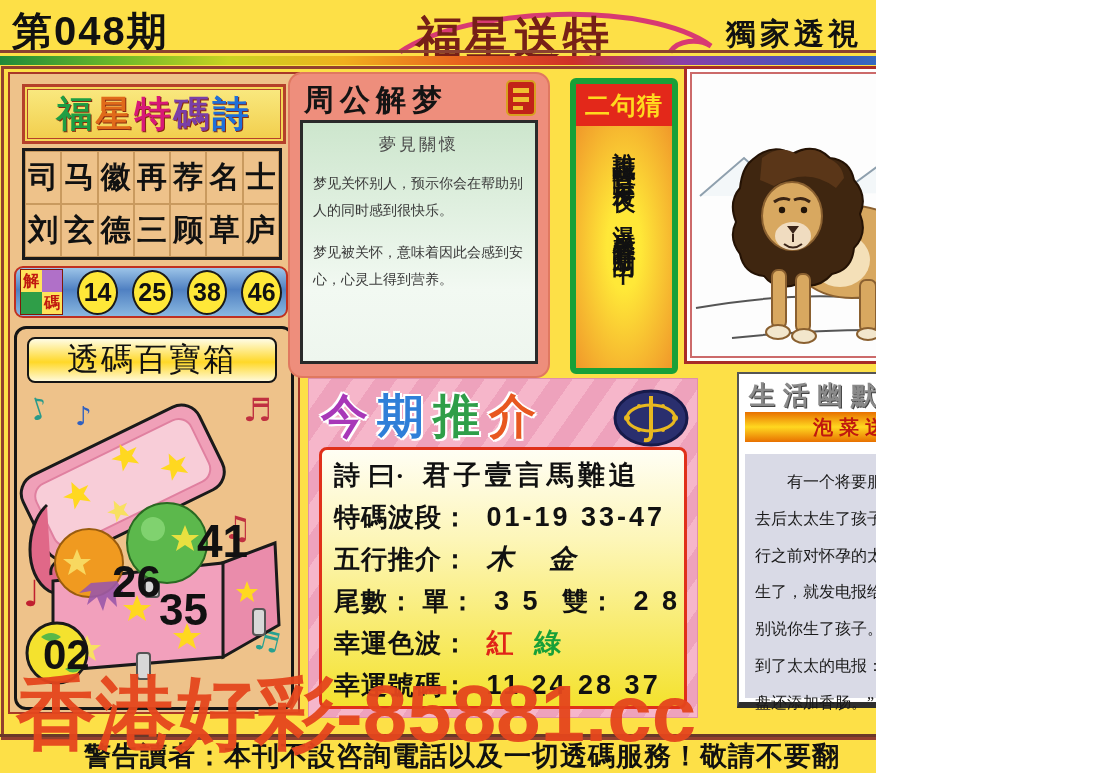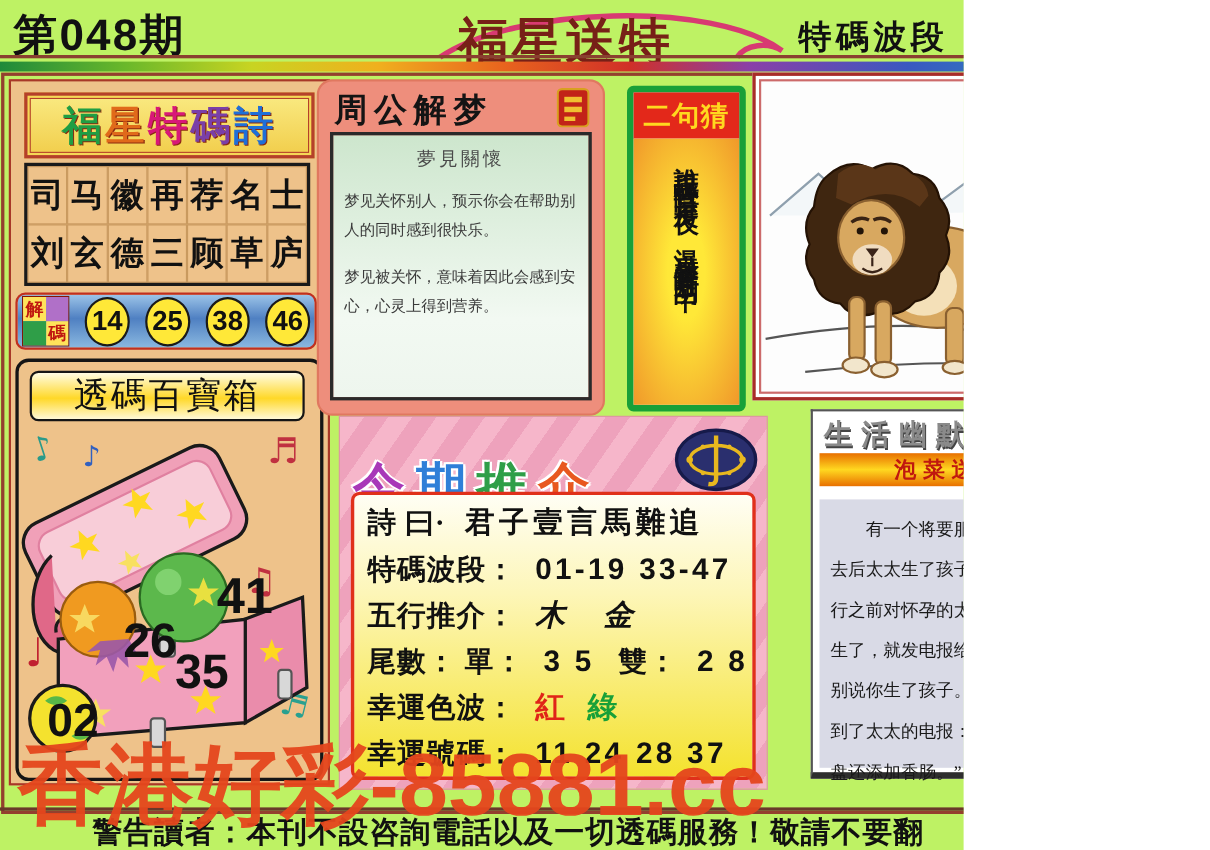--- a/index.html
+++ b/index.html
@@ -1,16 +1,16 @@
 <!DOCTYPE html>
 <html><head>
 <meta charset="utf-8">
 <style>
   html,body{margin:0;padding:0;background:#fff;}
-  #page{position:relative;width:876px;height:773px;background:#bef264;overflow:hidden;
+  #page{position:relative;width:876px;height:773px;background:#fde047;overflow:hidden;
         font-family:"Liberation Serif",serif;color:#111;}
   .abs{position:absolute;}
   .sans{font-family:"Liberation Sans",sans-serif;}
   
   .issue{left:12px;top:4px;font-size:40px;font-weight:bold;letter-spacing:2px;}
   .logo-wrap{left:398px;top:0;width:316px;height:58px;}
   .logo-text{position:absolute;left:18px;top:8px;font-size:46px;font-weight:bold;color:#772017;letter-spacing:3px;}
   .slogan-l{left:726px;top:14px;font-size:30px;font-weight:bold;letter-spacing:4px;}
   .slogan-r{left:952px;top:14px;font-size:30px;font-weight:bold;letter-spacing:4px;}
   .topline{left:0;top:50px;width:1100px;height:3px;background:#8a4030;}
@@ -58,21 +58,21 @@
   .two-body{height:242px;background:radial-gradient(ellipse at center,#ffe838 25%,#f0982a 100%);
     display:flex;align-items:center;justify-content:center;}
   .two-cols{writing-mode:vertical-rl;text-orientation:upright;font-size:23px;font-weight:bold;letter-spacing:6px;height:226px;}
   .two-cols span{margin:0 5px;}
   
   .lion-box{left:684px;top:66px;width:410px;height:298px;border:3px solid #a82c28;box-sizing:border-box;padding:3px;background:#fff;}
   .lion-inner{width:100%;height:100%;border:2px solid #cc6a6a;box-sizing:border-box;background:#fdfdfd;}
   
   .rec{left:308px;top:378px;width:390px;height:340px;border:1px solid #e090a8;box-sizing:border-box;
     background:repeating-linear-gradient(125deg,#f6b6ca 0 18px,#eea2bc 18px 36px);}
-  .rec-title{position:absolute;left:12px;top:6px;margin-top:26px;}
+  .rec-title{position:absolute;left:12px;top:6px;}
   .rec-title span{font-size:47px;font-weight:bold;font-family:"Liberation Sans",sans-serif;letter-spacing:5px;
     text-shadow:2px 0 #fff,-2px 0 #fff,0 2px #fff,0 -2px #fff,2px 2px 0 #fff,-2px -2px 0 #fff;}
   .rec-inner{position:absolute;left:10px;top:68px;width:368px;height:262px;border:3px solid #e0301a;border-radius:8px;box-sizing:border-box;
     background:linear-gradient(180deg,#fffef4,#fdf6b8 35%,#f4e22e 100%);padding:4px 12px;font-size:26px;font-weight:bold;}
   .rec-row{height:42px;line-height:42px;white-space:nowrap;letter-spacing:1px;}
   .rec-row .v{margin-left:10px;letter-spacing:3px;font-family:"Liberation Sans",sans-serif;font-size:27px;}
   
   .humor{left:737px;top:372px;width:352px;height:336px;background:#fff;border:2px solid #555;
     border-right-width:6px;border-bottom-width:6px;border-right-color:#2e2e2e;border-bottom-color:#2e2e2e;box-sizing:border-box;}
   .humor-title{position:absolute;left:10px;top:4px;font-size:26px;font-weight:bold;color:#8a8a8a;letter-spacing:8px;
@@ -100,21 +100,21 @@
 <div id="page">
 
   <div class="abs issue sans">第048期</div>
   <div class="abs logo-wrap">
     <svg width="316" height="58" viewBox="0 0 316 58">
       <path d="M2 50 C 60 8, 250 2, 312 44" fill="none" stroke="#d univers" stroke-width="0"></path>
       <path d="M2 52 C 70 6, 250 0, 313 46 C 300 38, 280 40, 272 52" fill="none" stroke="#d83a72" stroke-width="5"></path>
     </svg>
     <div class="logo-text sans">福星送特</div>
   </div>
-  <div class="abs slogan-l sans">特碼波段</div>
+  <div class="abs slogan-l sans">獨家透視</div>
   <div class="abs slogan-r sans">百發百中</div>
   <div class="abs topline"></div>
   <div class="abs rainbow"></div>
   <div class="abs frame"></div>
   <div class="abs corner-seal"></div>
 
   <div class="abs leftcol">
     <div class="abs fx-title">
       <div class="fx-title-inner">
         <span style="color: rgb(31, 158, 68);">福</span>

